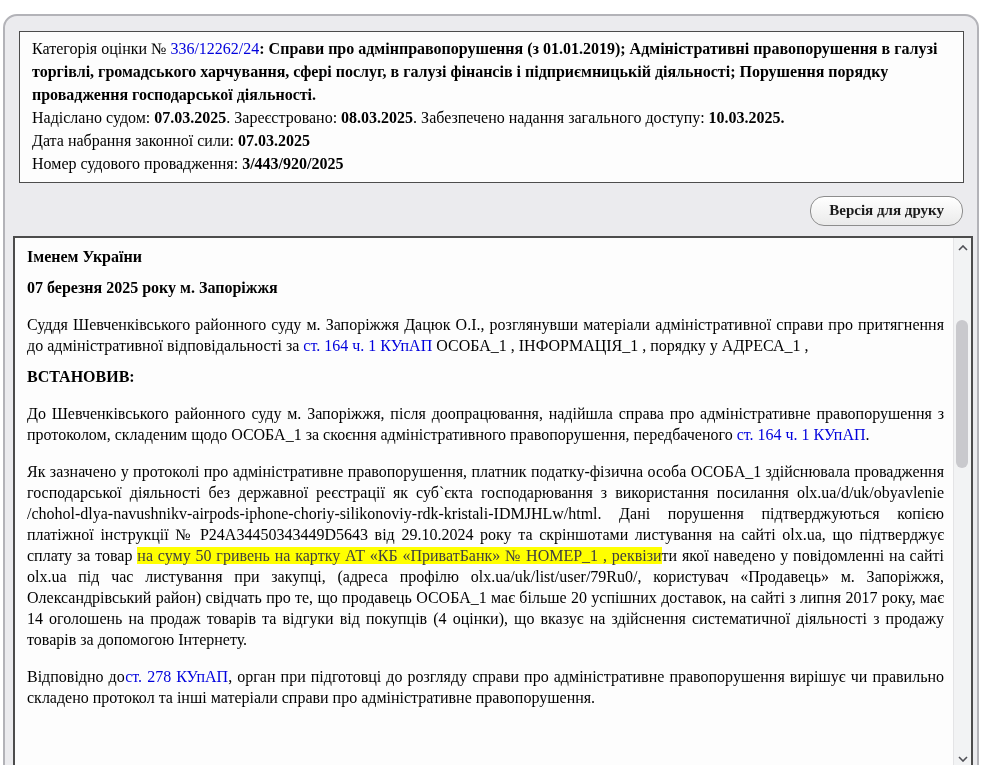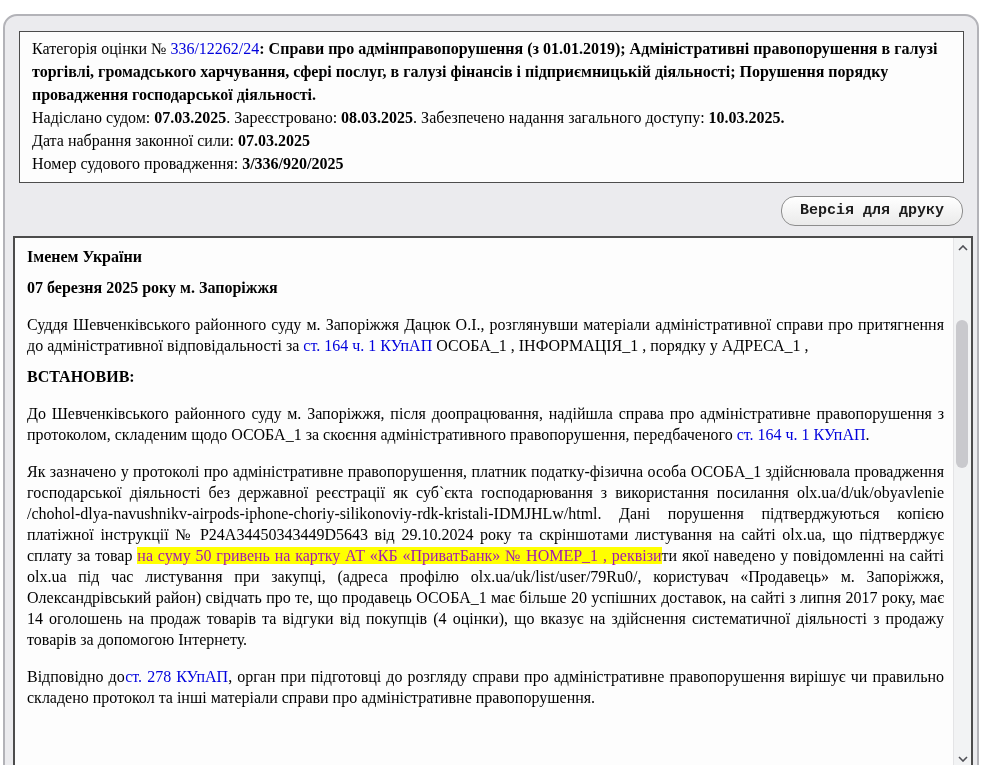--- a/index.html
+++ b/index.html
@@ -21,21 +21,21 @@
     border:1px solid #4c4c4c;
     background:#fdfdfd;
     padding:5px 12px 7px;
     font-size:16px;line-height:23px;
   }
   .meta-p{margin:0;}
   .bold{font-weight:bold;}
   .link{color:#0000dd;cursor:pointer;}
   .btn-row{display:flex;justify-content:flex-end;margin:13px 1px 10px 0;}
   .print-btn{
-    font-family:Liberation Mono, monospace;
+    font-family:Liberation Serif, serif;
     font-size:15px;font-weight:bold;color:#1c1c1c;
     background:linear-gradient(#ffffff,#eaeaea);
     border:1px solid #8d8d8d;border-radius:14px;
     padding:5px 18px 6px;cursor:pointer;
   }
   .doc-box{
     position:relative;box-sizing:border-box;
     margin-left:-6px;
     width:960px;height:534px;
     border:2px solid #4c4c4c;
@@ -43,21 +43,21 @@
   }
   .doc-content{
     position:absolute;left:0;top:0;right:19px;bottom:0;
     padding:5px 8px 0 12px;
     font-size:16px;line-height:21px;
     overflow:hidden;
   }
   .doc-title{margin:10px 0 0;text-align:left;font-weight:bold;}
   .doc-title.first{margin-top:3px;}
   .doc-p{margin:16px 0 0;text-align:justify;}
-  mark{background:#ffff00;color:#a21caf;padding:0;}
+  mark{background:#ffff00;color:#404040;padding:0;}
   .scrollbar{
     position:absolute;top:0;right:0;bottom:0;width:17px;
     background:#f2f3f4;border-left:1px solid #e4e4e6;
   }
   .sb-btn{
     position:absolute;left:0;width:17px;height:17px;
     background:#f2f3f4;display:flex;align-items:center;justify-content:center;
     cursor:pointer;
   }
   .sb-btn.up{top:1px;}
@@ -69,21 +69,21 @@
 </style>
 </head>
 <body>
 
 <div class="panel">
 
   <div class="meta-box">
     <p class="meta-p"><span>Категорія оцінки № </span><a class="link">336/12262/24</a><span class="bold">: Справи про адмінправопорушення (з 01.01.2019); Адміністративні правопорушення в галузі торгівлі, громадського харчування, сфері послуг, в галузі фінансів і підприємницькій діяльності; Порушення порядку провадження господарської діяльності.</span></p>
     <p class="meta-p"><span>Надіслано судом: </span><span class="bold">07.03.2025</span><span>. Зареєстровано: </span><span class="bold">08.03.2025</span><span>. Забезпечено надання загального доступу: </span><span class="bold">10.03.2025.</span></p>
     <p class="meta-p"><span>Дата набрання законної сили: </span><span class="bold">07.03.2025</span></p>
-    <p class="meta-p"><span>Номер судового провадження: </span><span class="bold">3/336/920/2025</span></p>
+    <p class="meta-p"><span>Номер судового провадження: </span><span class="bold">3/443/920/2025</span></p>
   </div>
 
   <div class="btn-row">
     <button class="print-btn">Версія для друку</button>
   </div>
 
   <div class="doc-box">
     <div class="doc-content">
       <p class="doc-title first">Іменем України</p>
       <p class="doc-title">07 березня 2025 року м. Запоріжжя</p>

